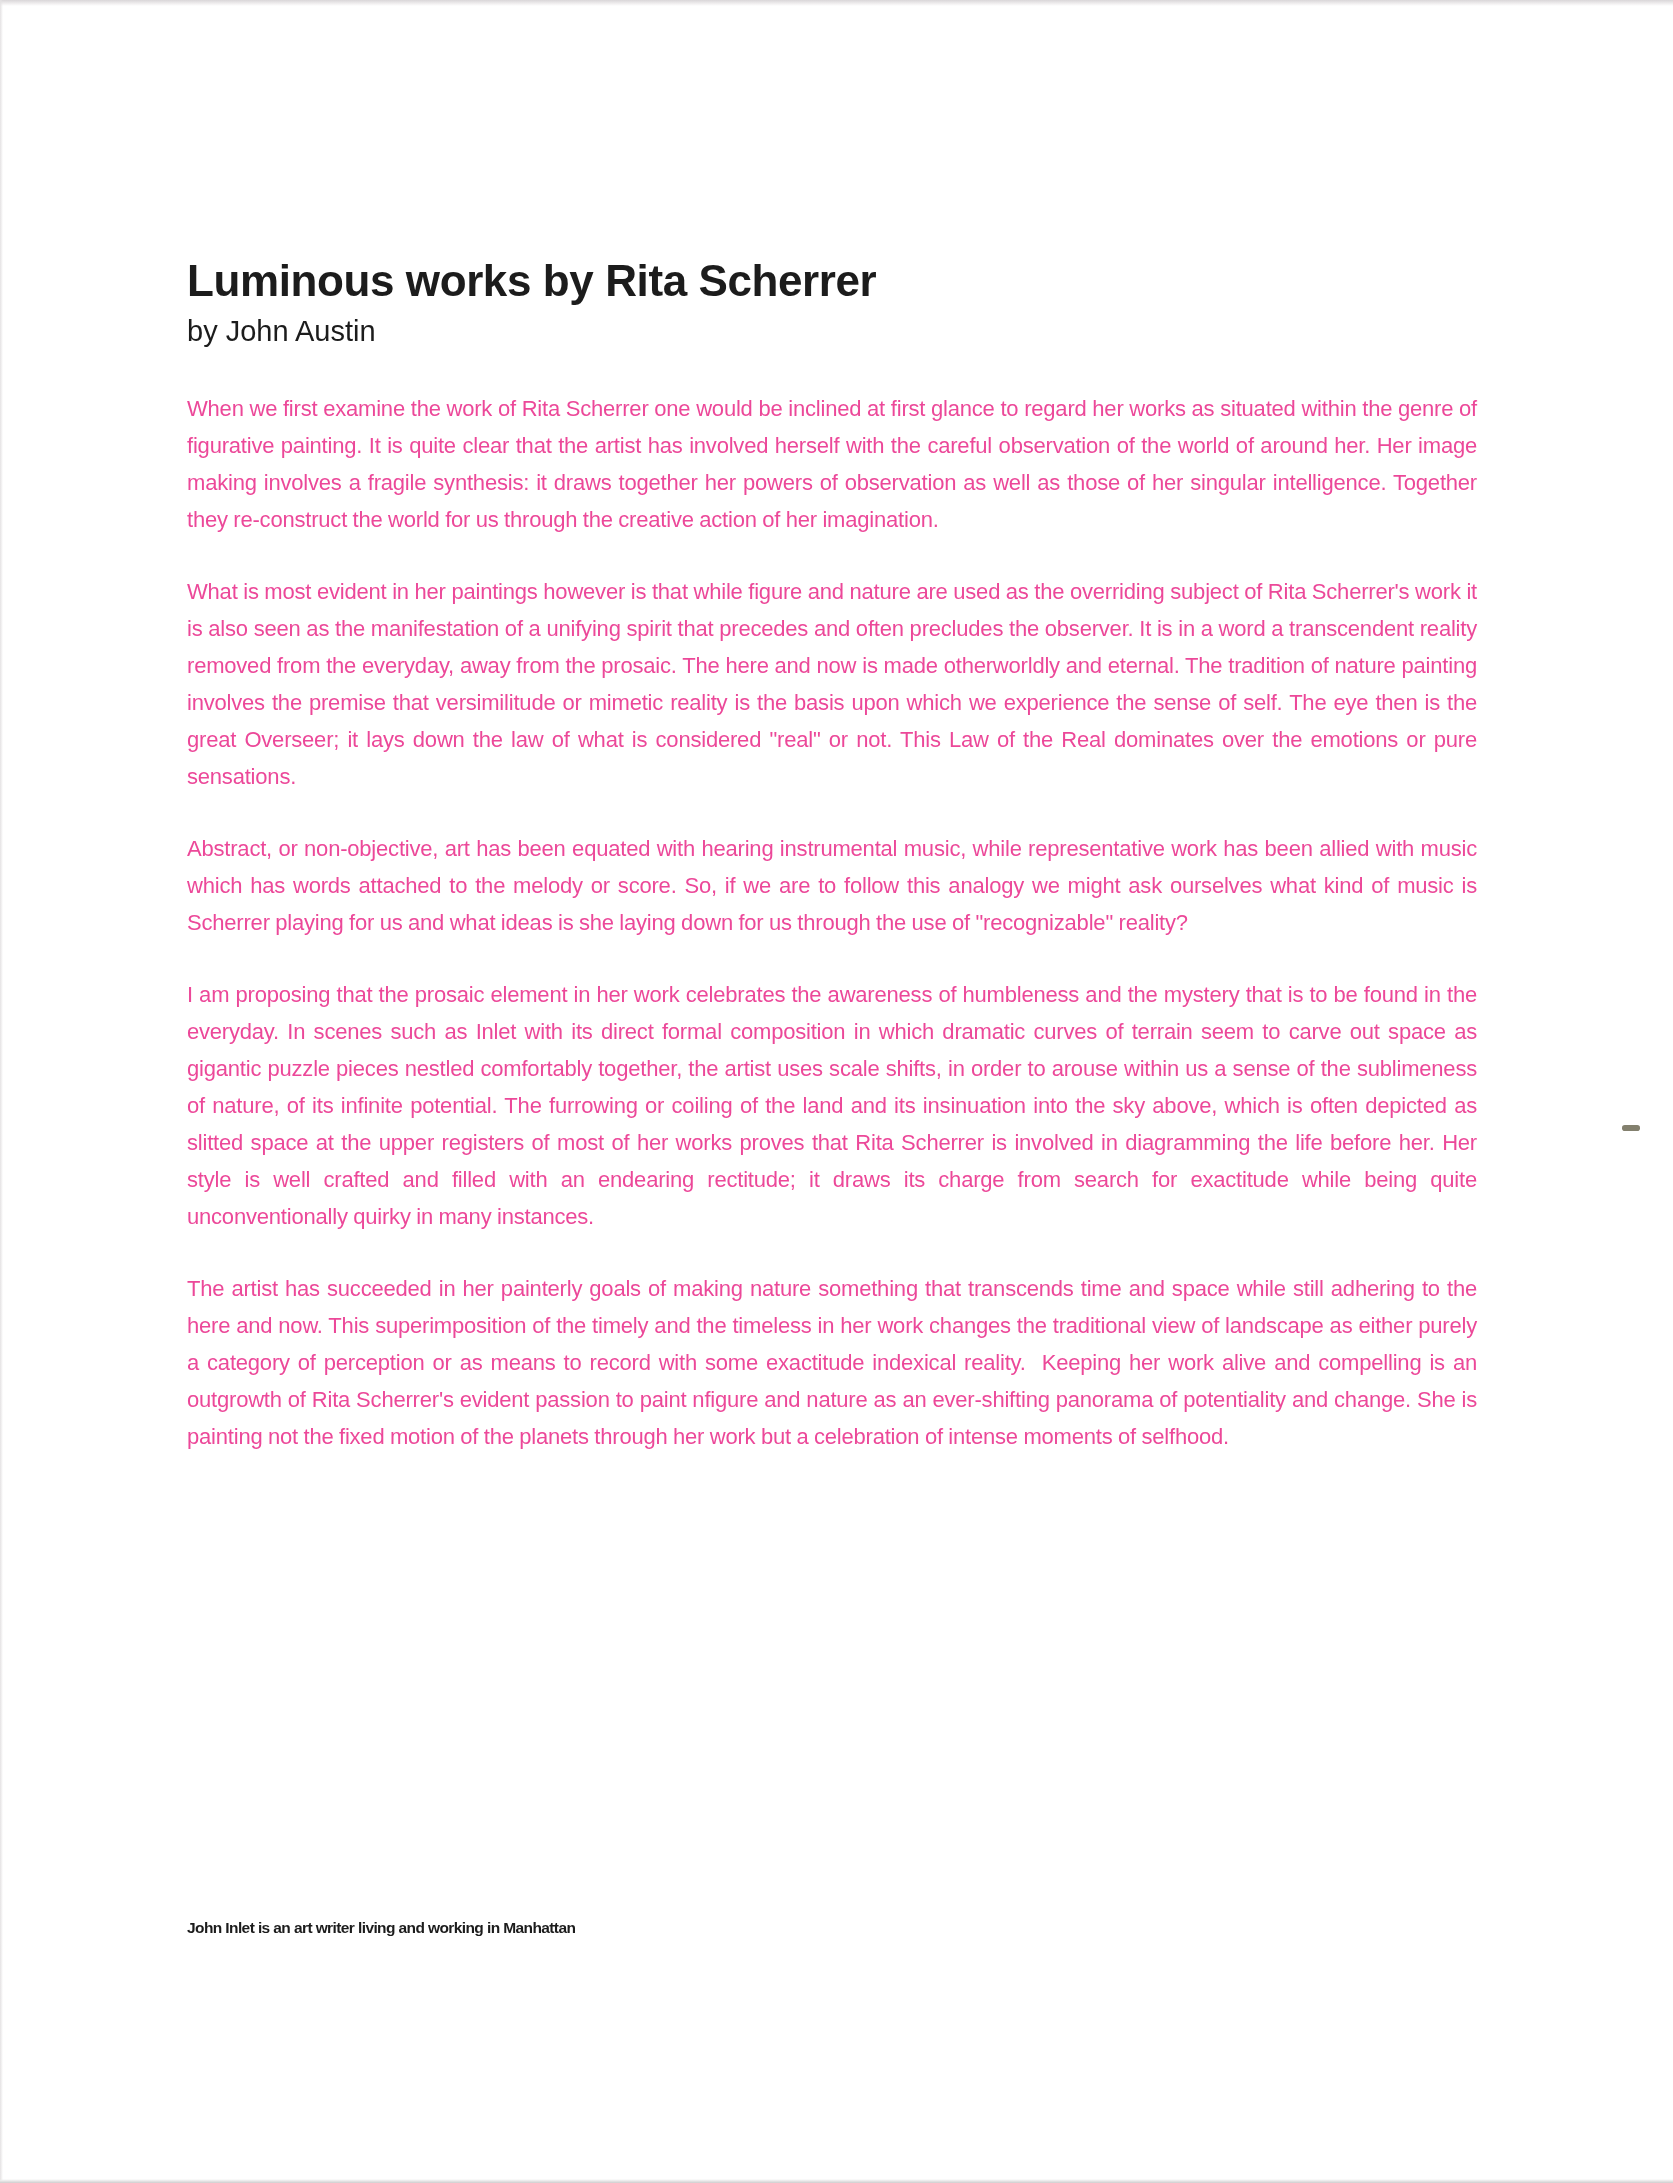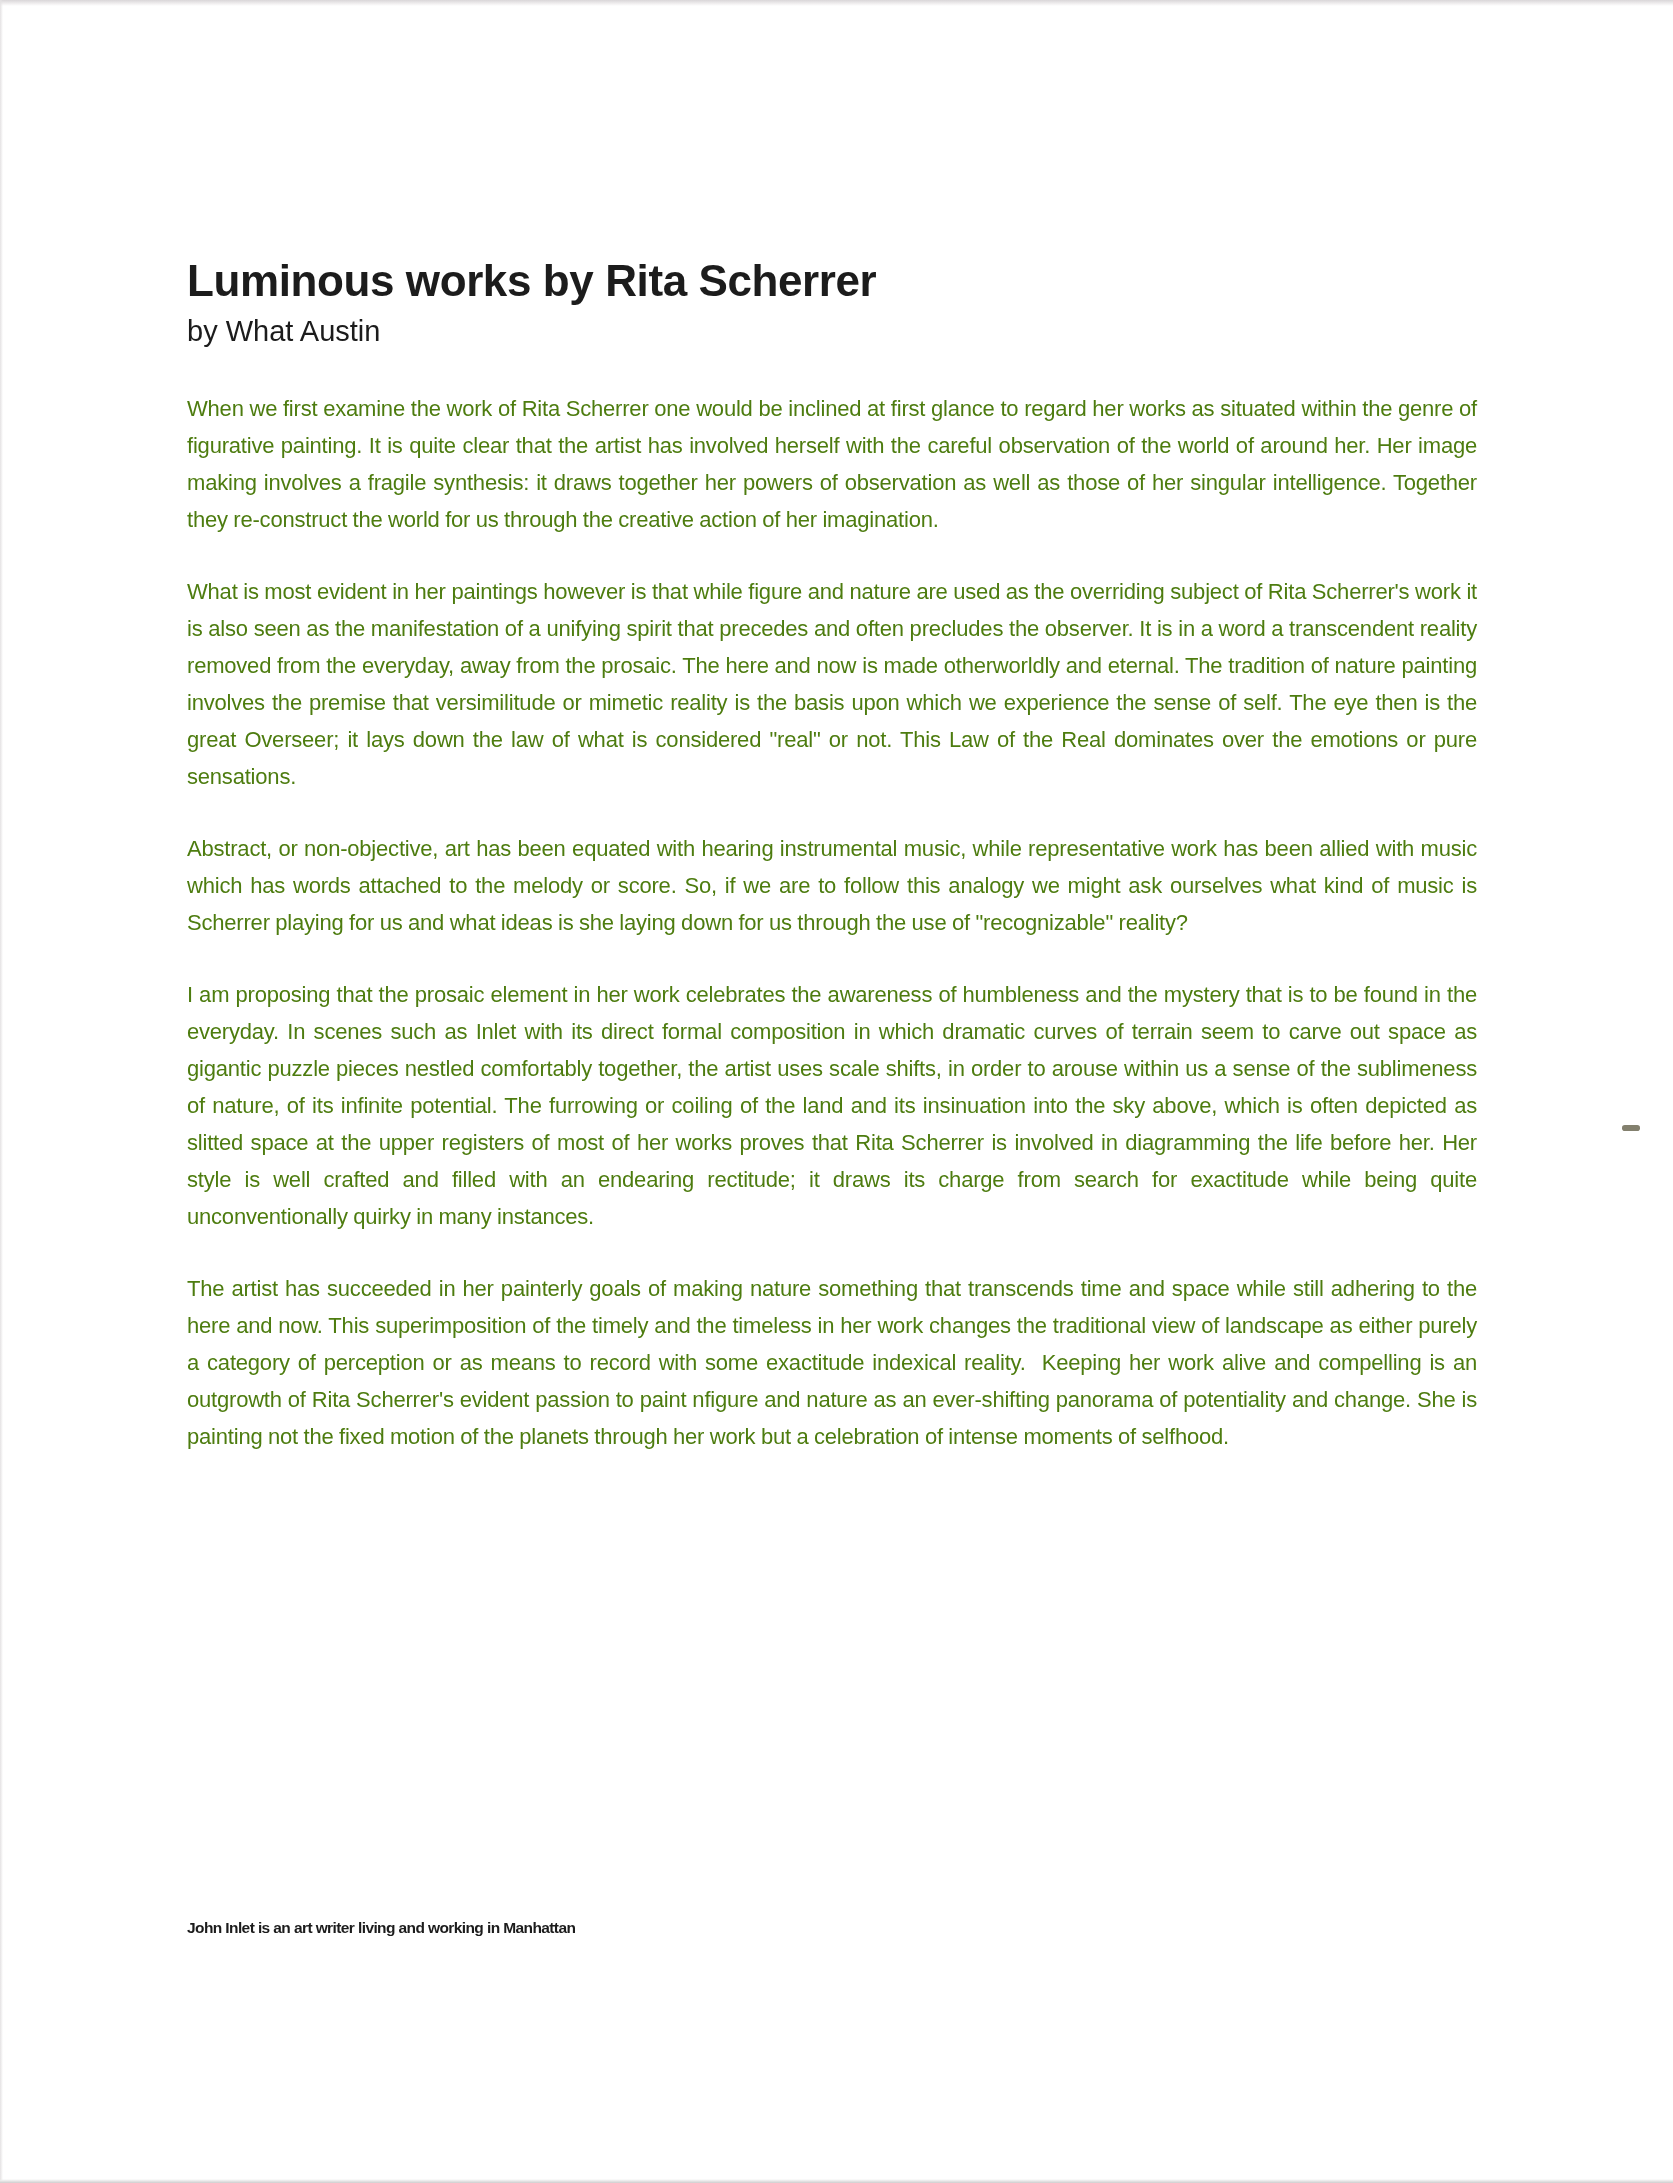--- a/index.html
+++ b/index.html
@@ -76,21 +76,21 @@
       width: 1290px;
     }
     .para {
       margin: 0 0 35px 0;
       font-size: 22px;
       line-height: 37px;
       text-align: justify;
       text-align-last: left;
       letter-spacing: -0.2px;
       word-spacing: -0.4px;
-      color: #4d7c0f;
+      color: #ec4899;
       white-space: pre-wrap;
     }
     .footer-note {
       position: absolute;
       top: 1916px;
       left: 0;
       margin: 0;
       font-size: 15.5px;
       font-weight: bold;
       line-height: 24px;
@@ -102,21 +102,21 @@
 </head>
 <body>
 
 <div class="scan-top"></div>
 <div class="scan-left"></div>
 <div class="scan-bottom"></div>
 <div class="speck"></div>
 
 <div class="page">
   <h1 class="title">Luminous works by Rita Scherrer</h1>
-  <p class="byline">by What Austin</p>
+  <p class="byline">by John Austin</p>
 
   <div class="body">
     <p class="para">When we first examine the work of Rita Scherrer one would be inclined at first glance to regard her works as situated within the genre of figurative painting. It is quite clear that the artist has involved herself with the careful observation of the world of around her. Her image making involves a fragile synthesis: it draws together her powers of observation as well as those of her singular intelligence. Together they re-construct the world for us through the creative action of her imagination.</p>
     <p class="para">What is most evident in her paintings however is that while figure and nature are used as the overriding subject of Rita Scherrer's work it is also seen as the manifestation of a unifying spirit that precedes and often precludes the observer. It is in a word a transcendent reality removed from the everyday, away from the prosaic. The here and now is made otherworldly and eternal. The tradition of nature painting involves the premise that versimilitude or mimetic reality is the basis upon which we experience the sense of self. The eye then is the great Overseer; it lays down the law of what is considered "real" or not. This Law of the Real dominates over the emotions or pure sensations.</p>
     <p class="para">Abstract, or non-objective, art has been equated with hearing instrumental music, while representative work has been allied with music which has words attached to the melody or score. So, if we are to follow this analogy we might ask ourselves what kind of music is Scherrer playing for us and what ideas is she laying down for us through the use of "recognizable" reality?</p>
     <p class="para">I am proposing that the prosaic element in her work celebrates the awareness of humbleness and the mystery that is to be found in the everyday. In scenes such as Inlet with its direct formal composition in which dramatic curves of terrain seem to carve out space as gigantic puzzle pieces nestled comfortably together, the artist uses scale shifts, in order to arouse within us a sense of the sublimeness of nature, of its infinite potential. The furrowing or coiling of the land and its insinuation into the sky above, which is often depicted as slitted space at the upper registers of most of her works proves that Rita Scherrer is involved in diagramming the life before her. Her style is well crafted and filled with an endearing rectitude; it draws its charge from search for exactitude while being quite unconventionally quirky in many instances.</p>
     <p class="para">The artist has succeeded in her painterly goals of making nature something that transcends time and space while still adhering to the here and now. This superimposition of the timely and the timeless in her work changes the traditional view of landscape as either purely a category of perception or as means to record with some exactitude indexical reality.  Keeping her work alive and compelling is an outgrowth of Rita Scherrer's evident passion to paint nfigure and nature as an ever-shifting panorama of potentiality and change. She is painting not the fixed motion of the planets through her work but a celebration of intense moments of selfhood.</p>
   </div>
 
   <p class="footer-note">John Inlet is an art writer living and working in Manhattan</p>

